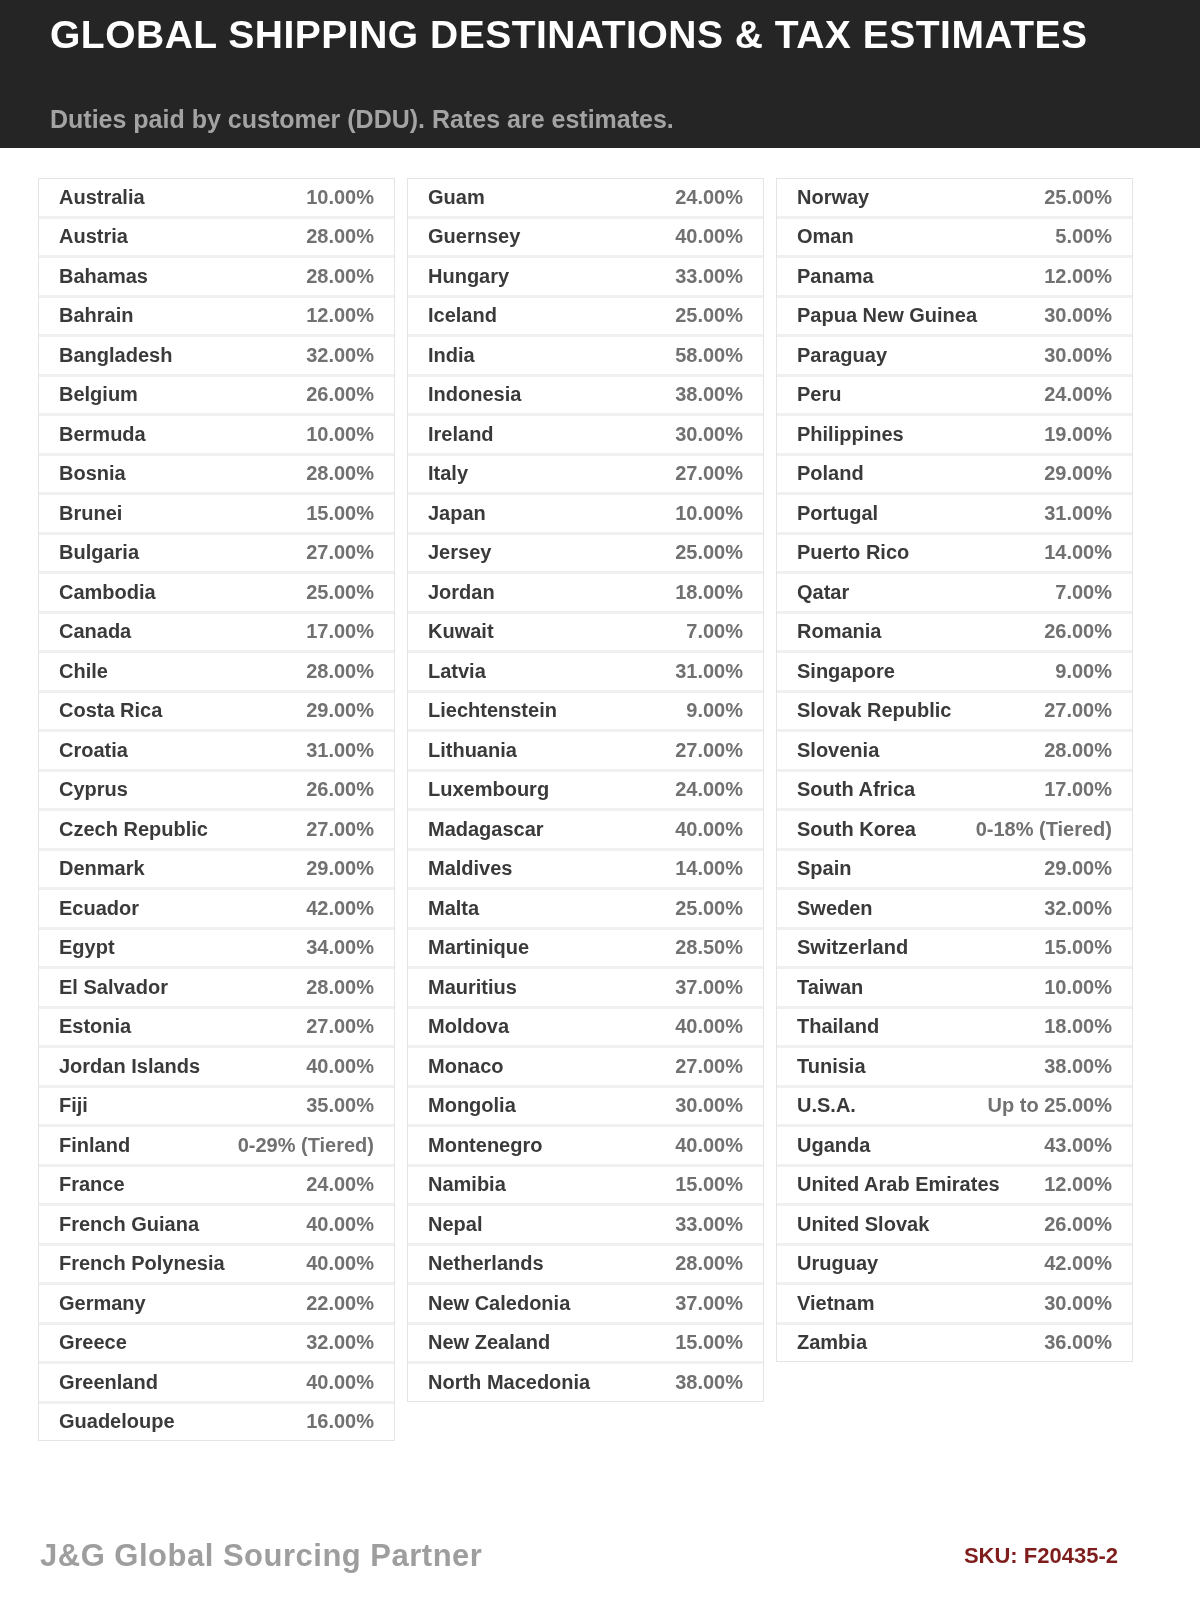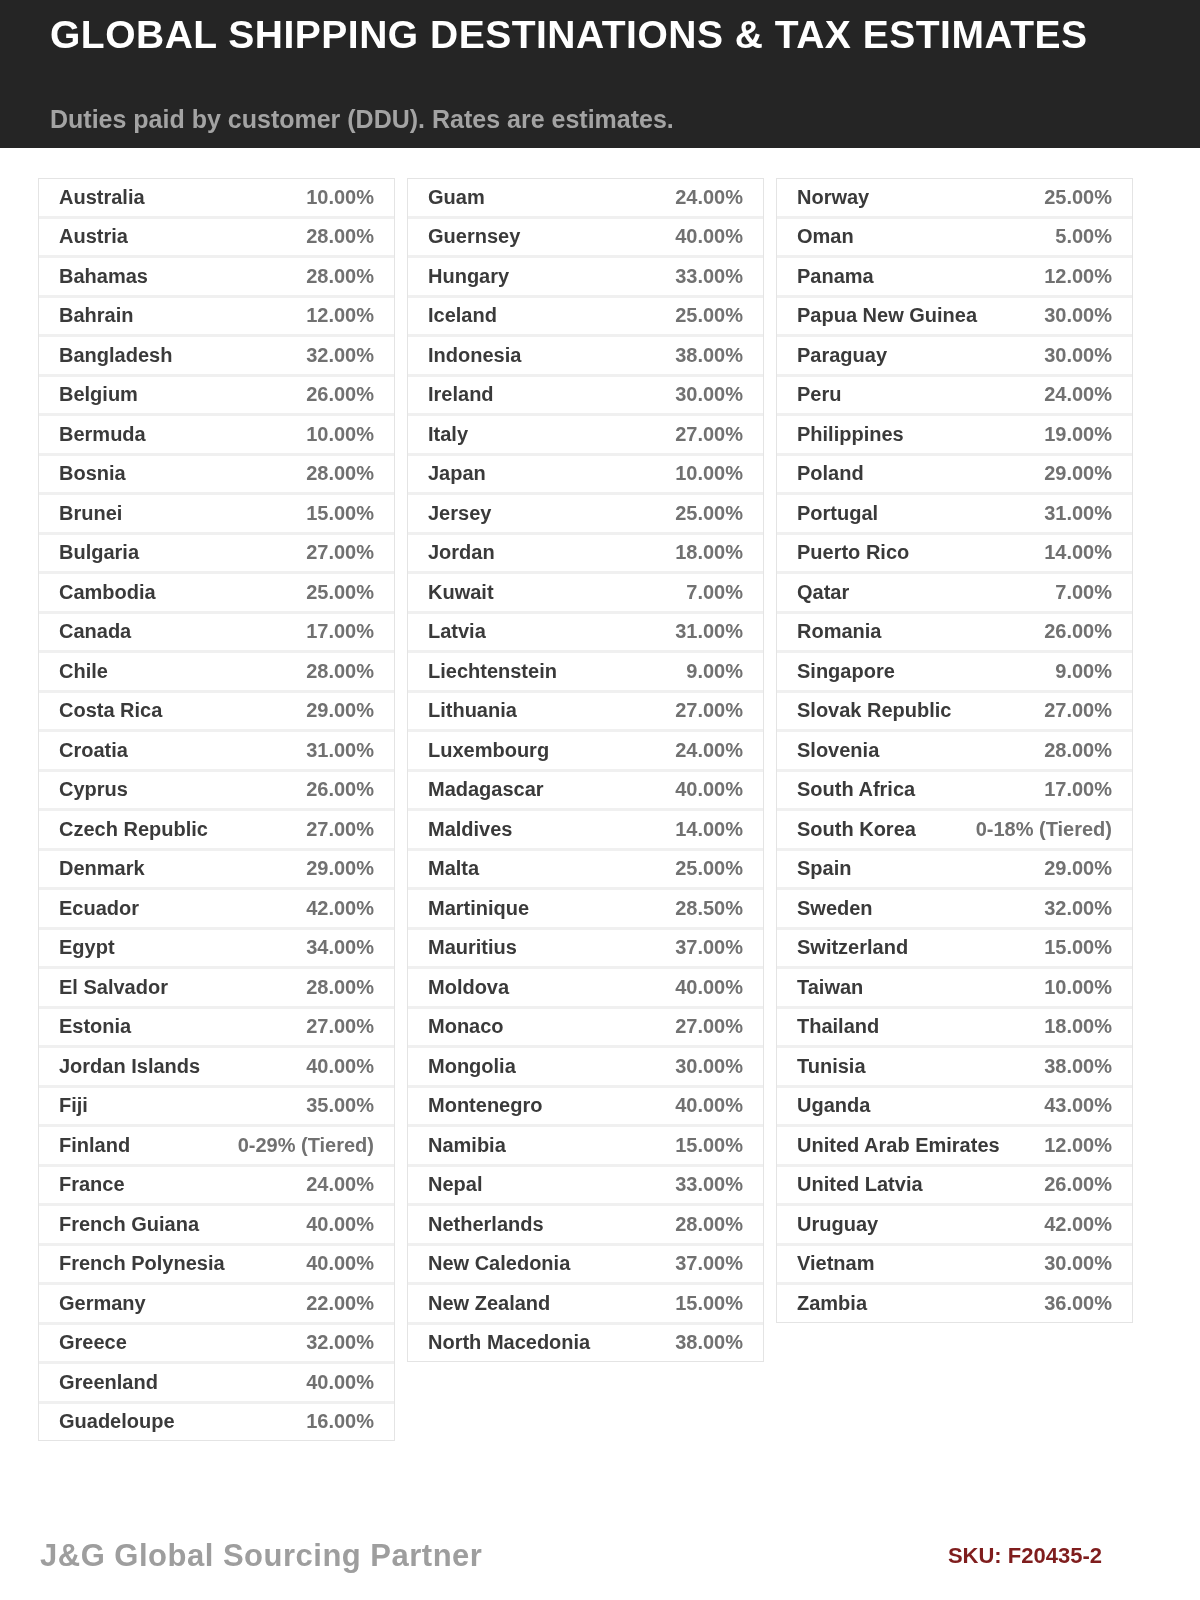--- a/index.html
+++ b/index.html
@@ -70,21 +70,21 @@
   .rate {
     color: #717171;
     font-size: 20px;
     font-weight: bold;
     white-space: nowrap;
     margin-left: 8px;
   }
   .footer {
     position: absolute;
     left: 40px;
-    right: 98px;
+    right: 82px;
     top: 1538px;
     display: flex;
     justify-content: space-between;
     align-items: center;
   }
   .brand {
     color: #9e9e9e;
     font-size: 31px;
     font-weight: bold;
     letter-spacing: 0.5px;
@@ -247,20 +247,24 @@
         </div>
         <div class="row">
           <span class="country">Hungary</span>
           <span class="rate">33.00%</span>
         </div>
         <div class="row">
           <span class="country">Iceland</span>
           <span class="rate">25.00%</span>
         </div>
         <div class="row">
+          <span class="country">India</span>
+          <span class="rate">58.00%</span>
+        </div>
+        <div class="row">
           <span class="country">Indonesia</span>
           <span class="rate">38.00%</span>
         </div>
         <div class="row">
           <span class="country">Ireland</span>
           <span class="rate">30.00%</span>
         </div>
         <div class="row">
           <span class="country">Italy</span>
           <span class="rate">27.00%</span>
@@ -445,29 +449,33 @@
         </div>
         <div class="row">
           <span class="country">Thailand</span>
           <span class="rate">18.00%</span>
         </div>
         <div class="row">
           <span class="country">Tunisia</span>
           <span class="rate">38.00%</span>
         </div>
         <div class="row">
+          <span class="country">U.S.A.</span>
+          <span class="rate">Up to 25.00%</span>
+        </div>
+        <div class="row">
           <span class="country">Uganda</span>
           <span class="rate">43.00%</span>
         </div>
         <div class="row">
           <span class="country">United Arab Emirates</span>
           <span class="rate">12.00%</span>
         </div>
         <div class="row">
-          <span class="country">United Latvia</span>
+          <span class="country">United Slovak</span>
           <span class="rate">26.00%</span>
         </div>
         <div class="row">
           <span class="country">Uruguay</span>
           <span class="rate">42.00%</span>
         </div>
         <div class="row">
           <span class="country">Vietnam</span>
           <span class="rate">30.00%</span>
         </div>

